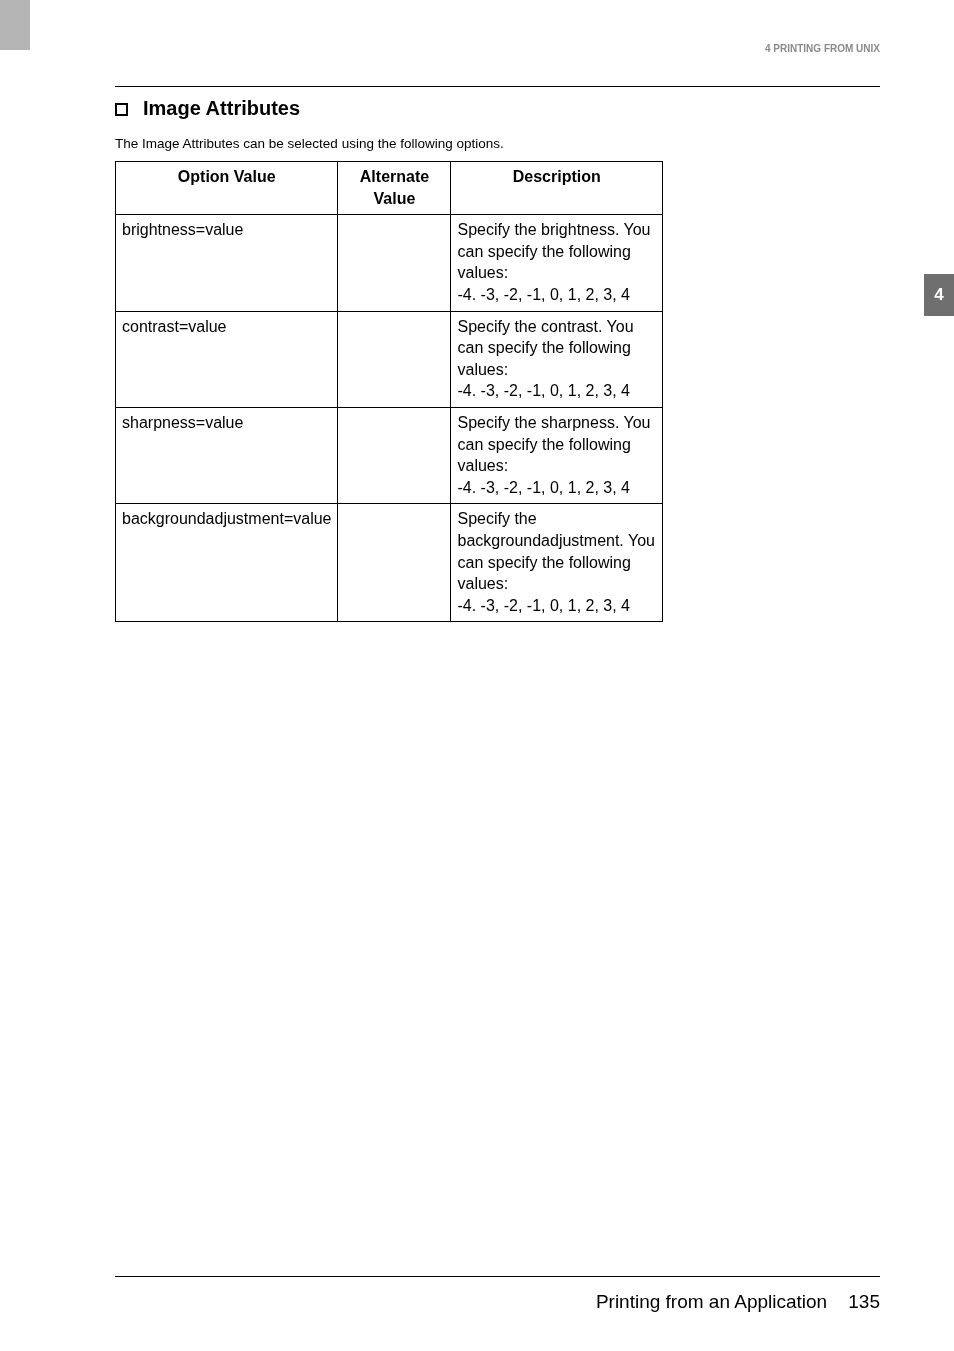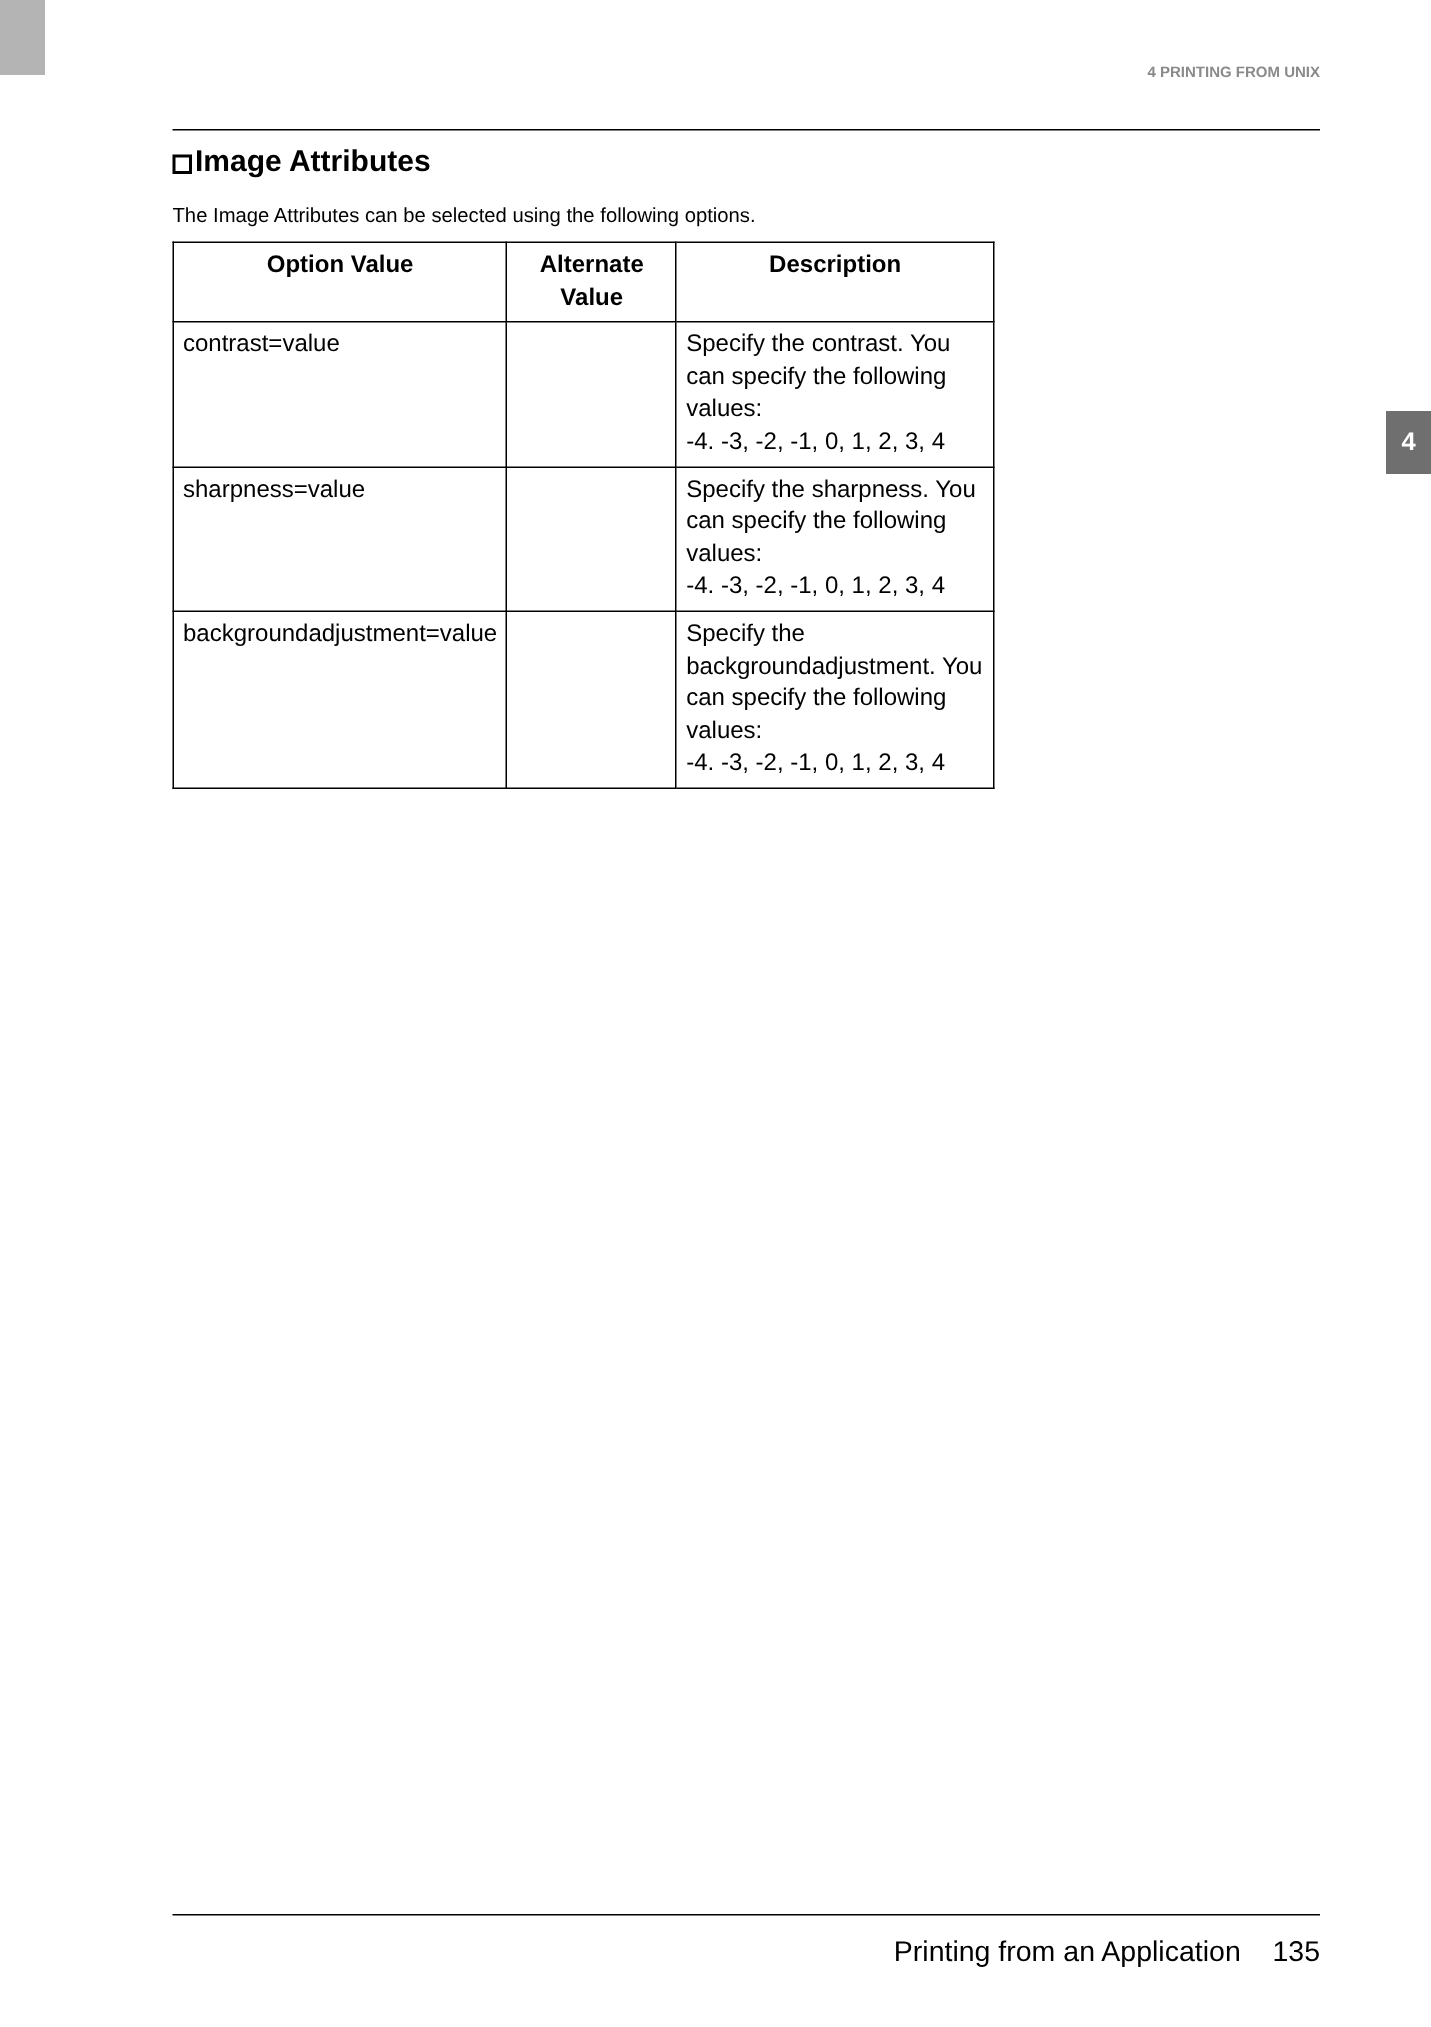--- a/index.html
+++ b/index.html
@@ -46,21 +46,21 @@
     right: 74px;
   }
   .hr-top {
     border: none;
     border-top: 1px solid #000000;
     margin-bottom: 10px;
   }
   .section-title-row {
     display: flex;
     align-items: center;
-    gap: 2px;
+    gap: 15px;
   }
   .square-bullet {
     width: 13px;
     height: 13px;
     border: 2px solid #000000;
     display: inline-block;
     margin-top: 2px;
   }
   .section-title {
     font-size: 20px;
@@ -156,20 +156,28 @@
   <table class="attr-table">
     <thead>
       <tr>
         <th>Option Value</th>
         <th>Alternate Value</th>
         <th>Description</th>
       </tr>
     </thead>
     <tbody>
       <tr>
+        <td>brightness=value</td>
+        <td></td>
+        <td>
+          <span>Specify the brightness.  You can specify the following values:</span><br>
+          <span>-4. -3, -2, -1, 0, 1, 2, 3, 4</span>
+        </td>
+      </tr>
+      <tr>
         <td>contrast=value</td>
         <td></td>
         <td>
           <span>Specify the contrast.  You can specify the following values:</span><br>
           <span>-4. -3, -2, -1, 0, 1, 2, 3, 4</span>
         </td>
       </tr>
       <tr>
         <td>sharpness=value</td>
         <td></td>

